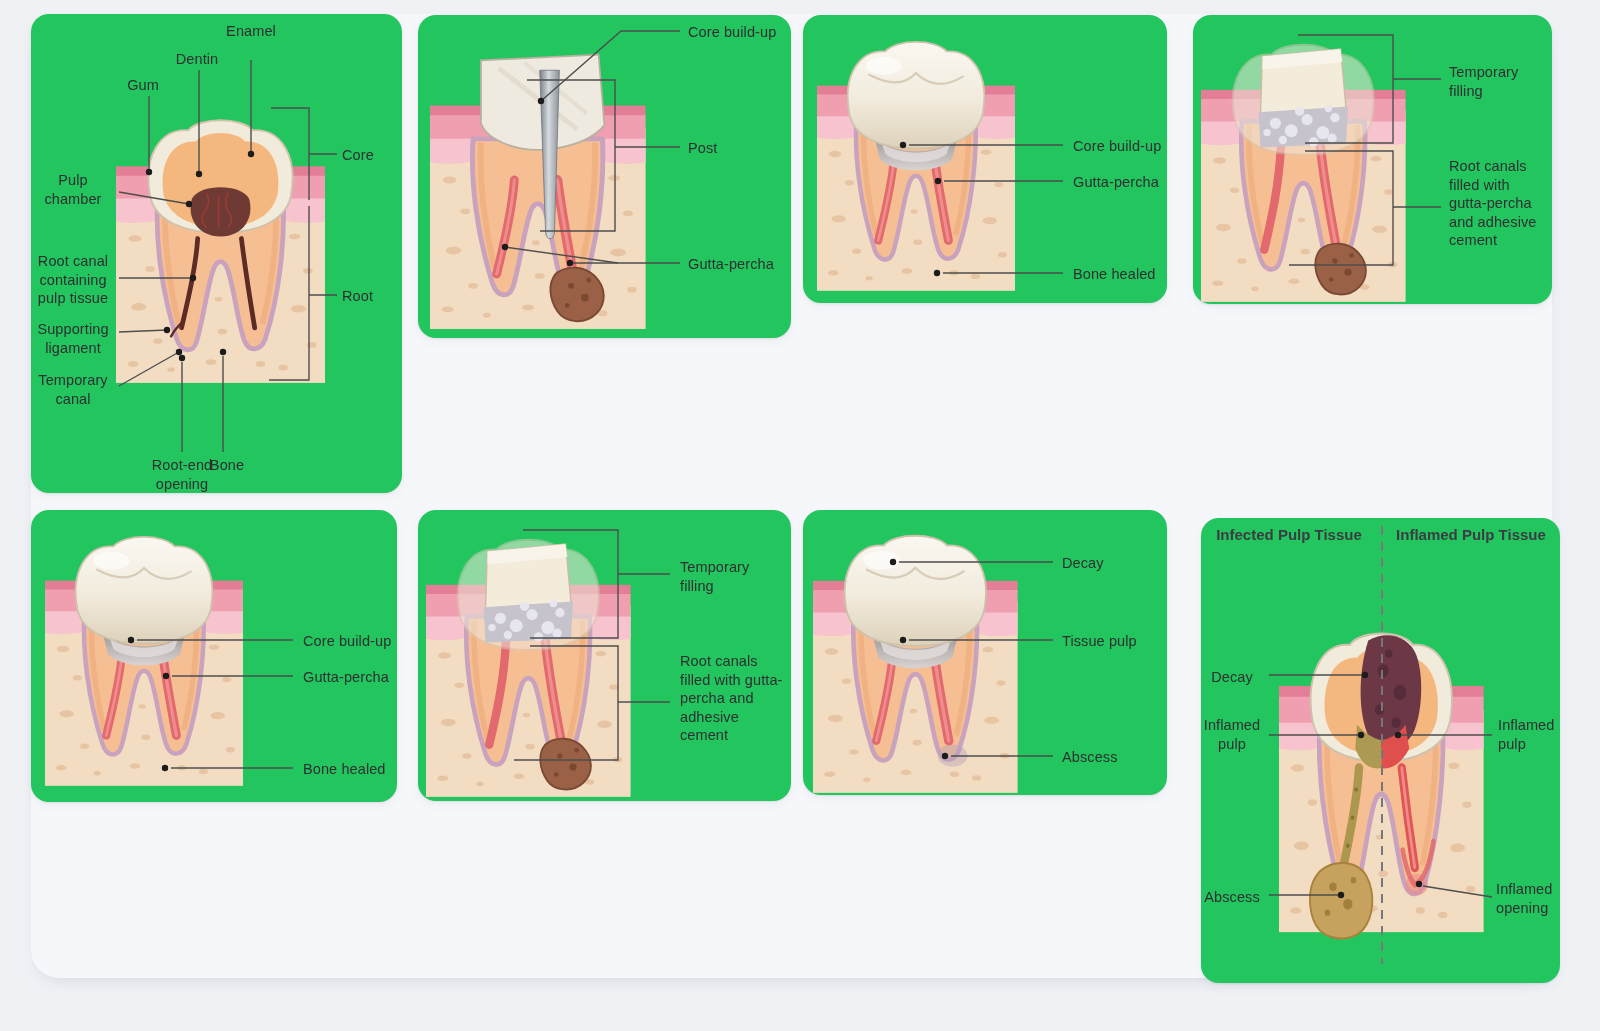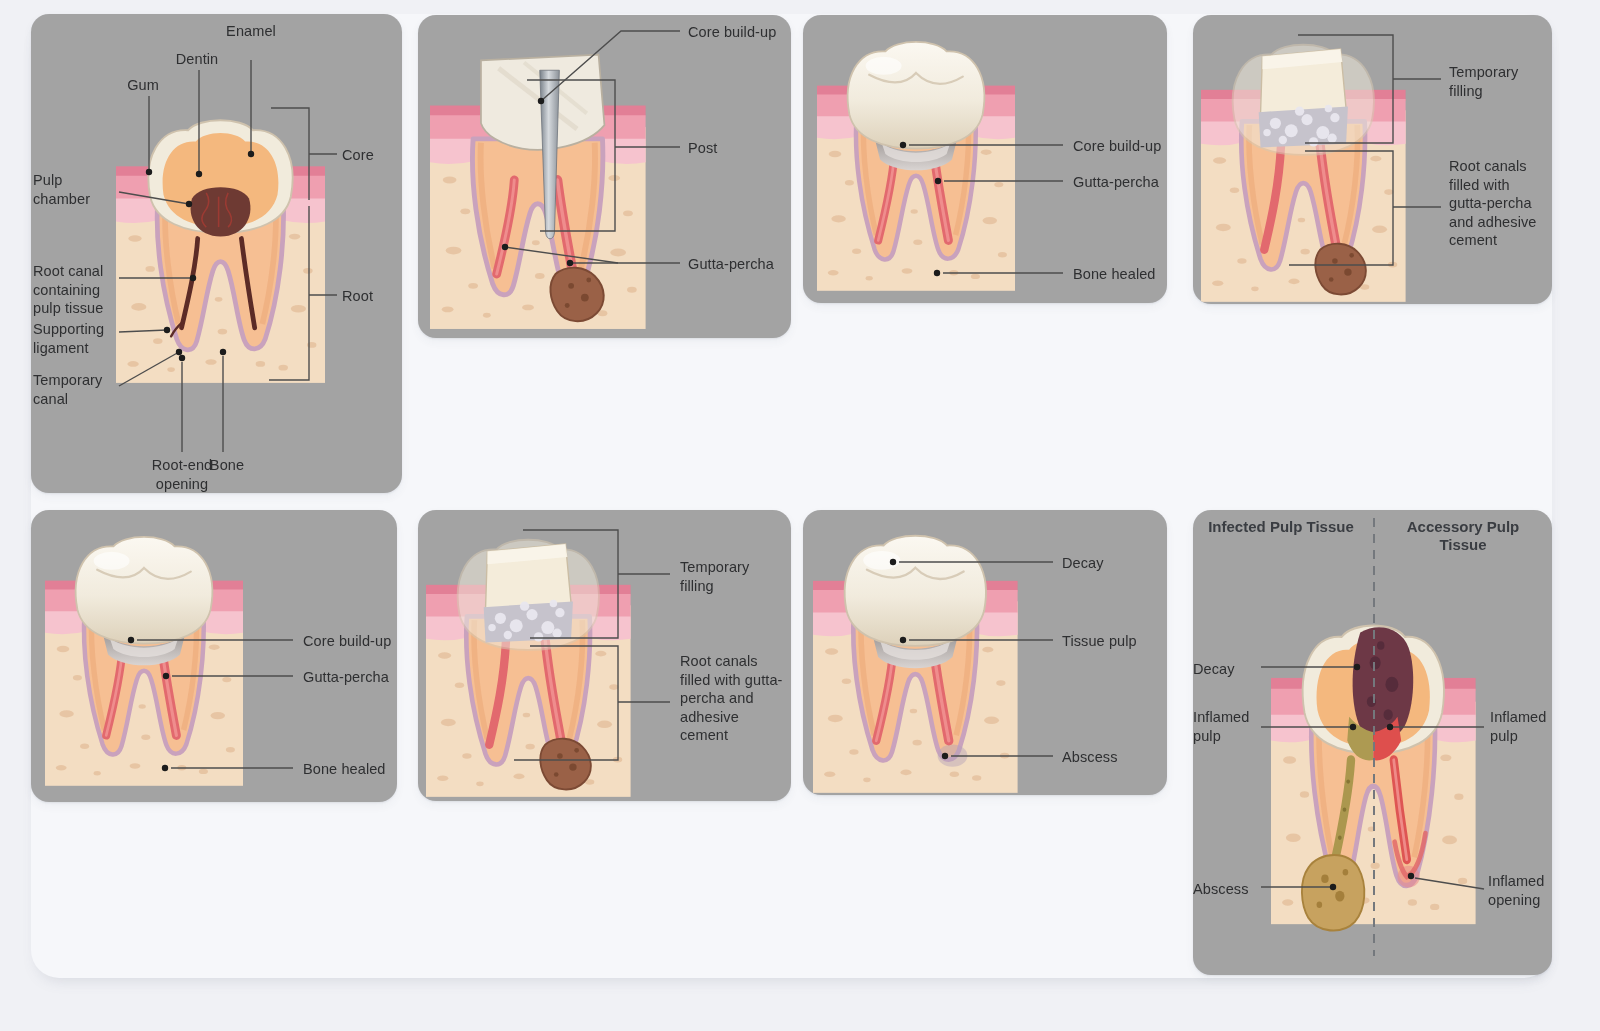--- a/index.html
+++ b/index.html
@@ -1,25 +1,25 @@
 <!DOCTYPE html>
 <html><head>
 <meta charset="utf-8">
 <style>
   html,body{margin:0;padding:0;background:#f0f1f5;}
   .stage{position:relative;width:1600px;height:1031px;overflow:hidden;
          font-family:"Liberation Sans",sans-serif;background:#f0f1f5;}
   .panel{position:absolute;left:31px;top:14px;width:1521px;height:964px;
          background:#f6f7fa;border-radius:28px;
          box-shadow:0 8px 16px -8px rgba(90,100,125,.22);}
-  .card{position:absolute;background:#a3a3a3;border-radius:18px;overflow:hidden;
+  .card{position:absolute;background:#22c55e;border-radius:18px;overflow:hidden;
         box-shadow:0 1px 2px rgba(60,70,100,.10),0 4px 10px rgba(60,70,100,.05);cursor:pointer;}
   .card svg.art{position:absolute;left:0;top:0;display:block;}
   .lbl{position:absolute;font-size:14.5px;line-height:1.28;color:#2e2f31;letter-spacing:.1px;}
-  .r{text-align:left}.c{text-align:center}
+  .r{text-align:center}.c{text-align:center}
   .hdr{position:absolute;font-size:15px;font-weight:700;color:#3a3d42;text-align:center;line-height:1.2;}
 </style>
 </head>
 <body>
 
 <svg width="0" height="0" style="position:absolute" aria-hidden="true">
  <defs>
   <linearGradient id="gCrown" x1="0" y1="0" x2="0" y2="1">
     <stop offset="0" stop-color="#fbf8f1"></stop>
         <stop offset="0.55" stop-color="#f1ebdd"></stop>
@@ -161,21 +161,21 @@
         <circle cx="148" cy="338" r="3.2"></circle>
           <circle cx="151" cy="344" r="3.2"></circle>
         <circle cx="192" cy="338" r="3.2"></circle>
       </g>
     </svg>
     <div class="lbl c" style="left:183px;top:8px;width:74px">Enamel</div>
     <div class="lbl c" style="left:131px;top:36px;width:70px">Dentin</div>
     <div class="lbl c" style="left:80px;top:62px;width:64px">Gum</div>
     <div class="lbl" style="left:311px;top:132px">Core</div>
     <div class="lbl r" style="left:2px;top:157px;width:80px">Pulp chamber</div>
-    <div class="lbl r" style="left:2px;top:248px;width:80px">Root canal containing pulp tissue</div>
+    <div class="lbl r" style="left:2px;top:238px;width:80px">Root canal containing pulp tissue</div>
     <div class="lbl" style="left:311px;top:273px">Root</div>
     <div class="lbl r" style="left:2px;top:306px;width:80px">Supporting ligament</div>
     <div class="lbl r" style="left:2px;top:357px;width:80px">Temporary canal</div>
     <div class="lbl c" style="left:105px;top:442px;width:92px">Root-end opening</div>
     <div class="lbl c" style="left:172px;top:442px;width:48px">Bone</div>
   </figure>
 
   <figure class="card" style="left:418px;top:15px;width:373px;height:323px;margin:0">
     <svg class="art" width="373" height="323" viewBox="0 0 373 323">
       <g transform="translate(12,18) scale(0.98)">
@@ -358,21 +358,21 @@
         <circle cx="90" cy="52" r="3.2"></circle>
           <circle cx="100" cy="130" r="3.2"></circle>
           <circle cx="142" cy="246" r="3.2"></circle>
       </g>
     </svg>
     <div class="lbl" style="left:259px;top:44px">Decay</div>
     <div class="lbl" style="left:259px;top:122px">Tissue pulp</div>
     <div class="lbl" style="left:259px;top:238px">Abscess</div>
   </figure>
 
-  <figure class="card" style="left:1193px;top:510px;width:359px;height:465px;margin:0">
+  <figure class="card" style="left:1193px;top:510px;width:359px;height:465px;margin:8px">
     <svg class="art" width="359" height="465" viewBox="0 0 359 465">
       <g transform="translate(78,88) scale(0.93,1.08)">
         <use href="#bbBone"></use>
           <use href="#bbGum"></use>
           <use href="#bbRoots"></use>
         <use href="#bbSectionCrown"></use>
         <path d="M96,32 C116,22 140,28 148,46 C156,66 154,100 144,118 C132,136 106,138 96,120 C86,102 84,64 96,32 Z" fill="#6d3846"></path>
         <g fill="#532a3a" opacity="0.85">
           <circle cx="112" cy="60" r="6"></circle>
             <circle cx="130" cy="80" r="7"></circle>
@@ -410,20 +410,20 @@
       </g>
       <g fill="#1c1c1c">
         <circle cx="164" cy="157" r="3.2"></circle>
           <circle cx="160" cy="217" r="3.2"></circle>
           <circle cx="197" cy="217" r="3.2"></circle>
         <circle cx="140" cy="377" r="3.2"></circle>
           <circle cx="218" cy="366" r="3.2"></circle>
       </g>
     </svg>
     <div class="hdr" style="left:8px;top:8px;width:160px">Infected Pulp Tissue</div>
-    <div class="hdr" style="left:190px;top:8px;width:160px">Accessory Pulp Tissue</div>
+    <div class="hdr" style="left:190px;top:8px;width:160px">Inflamed Pulp Tissue</div>
     <div class="lbl r" style="left:0px;top:150px;width:62px">Decay</div>
     <div class="lbl r" style="left:0px;top:198px;width:62px">Inflamed pulp</div>
     <div class="lbl" style="left:297px;top:198px;width:60px">Inflamed pulp</div>
     <div class="lbl r" style="left:0px;top:370px;width:62px">Abscess</div>
     <div class="lbl" style="left:295px;top:362px;width:64px">Inflamed opening</div>
   </figure>
 </div>
 
 </body></html>

